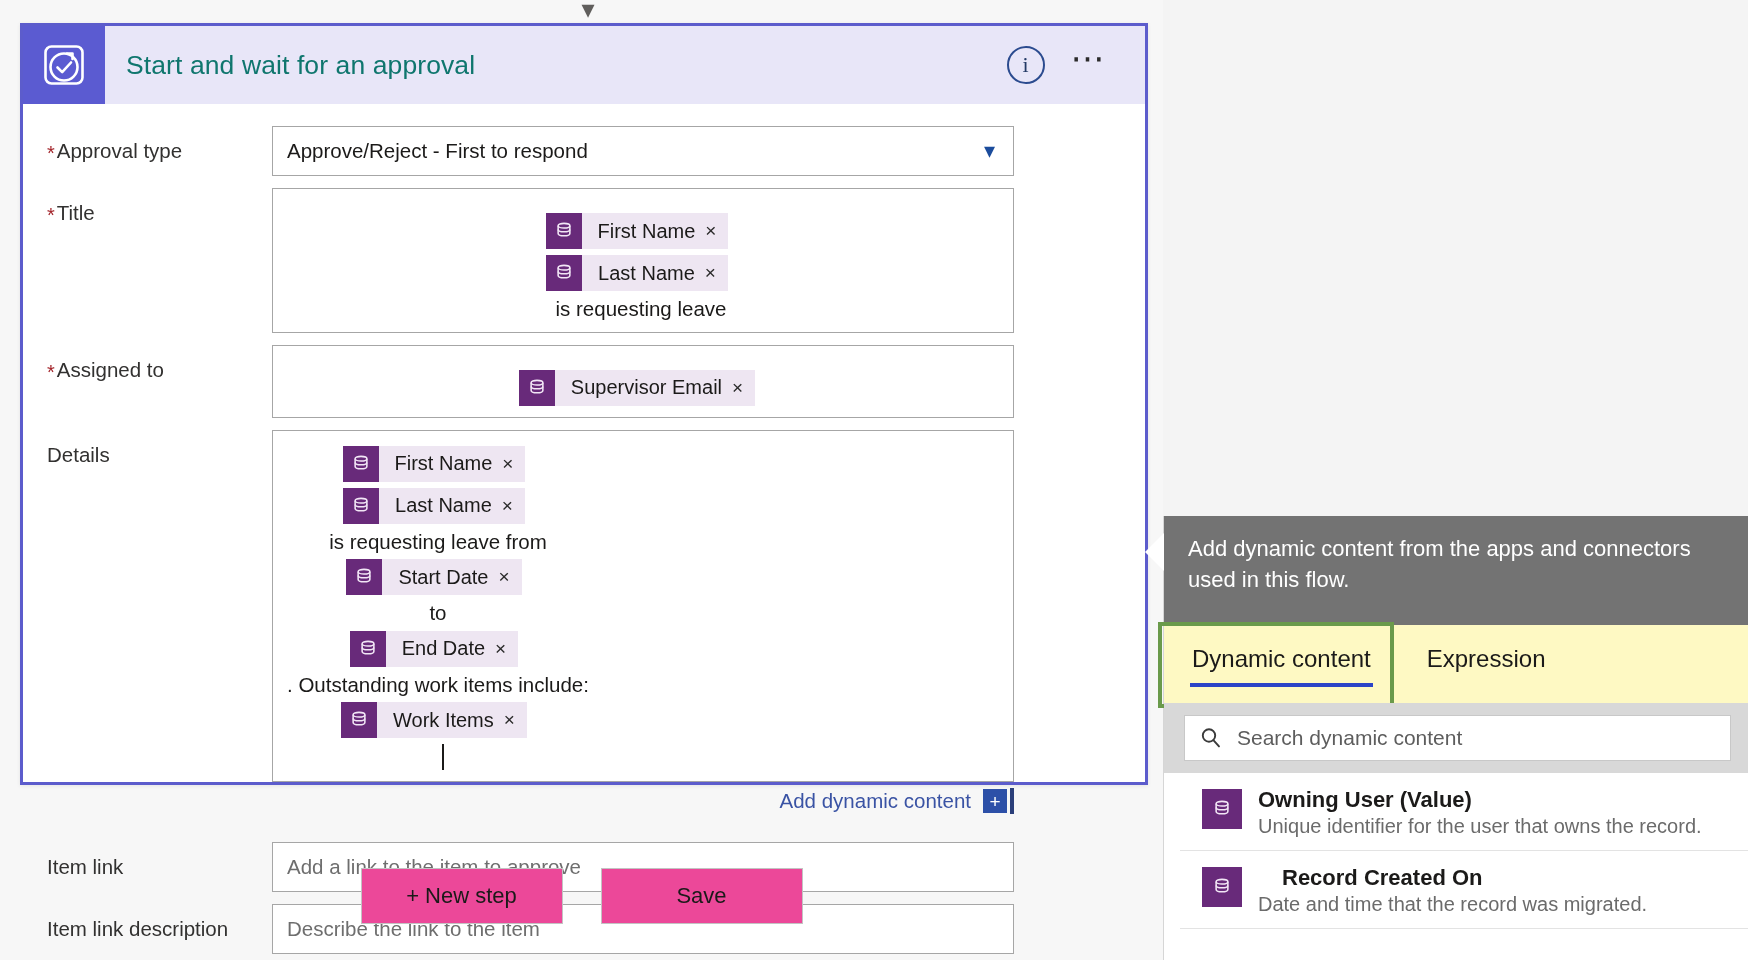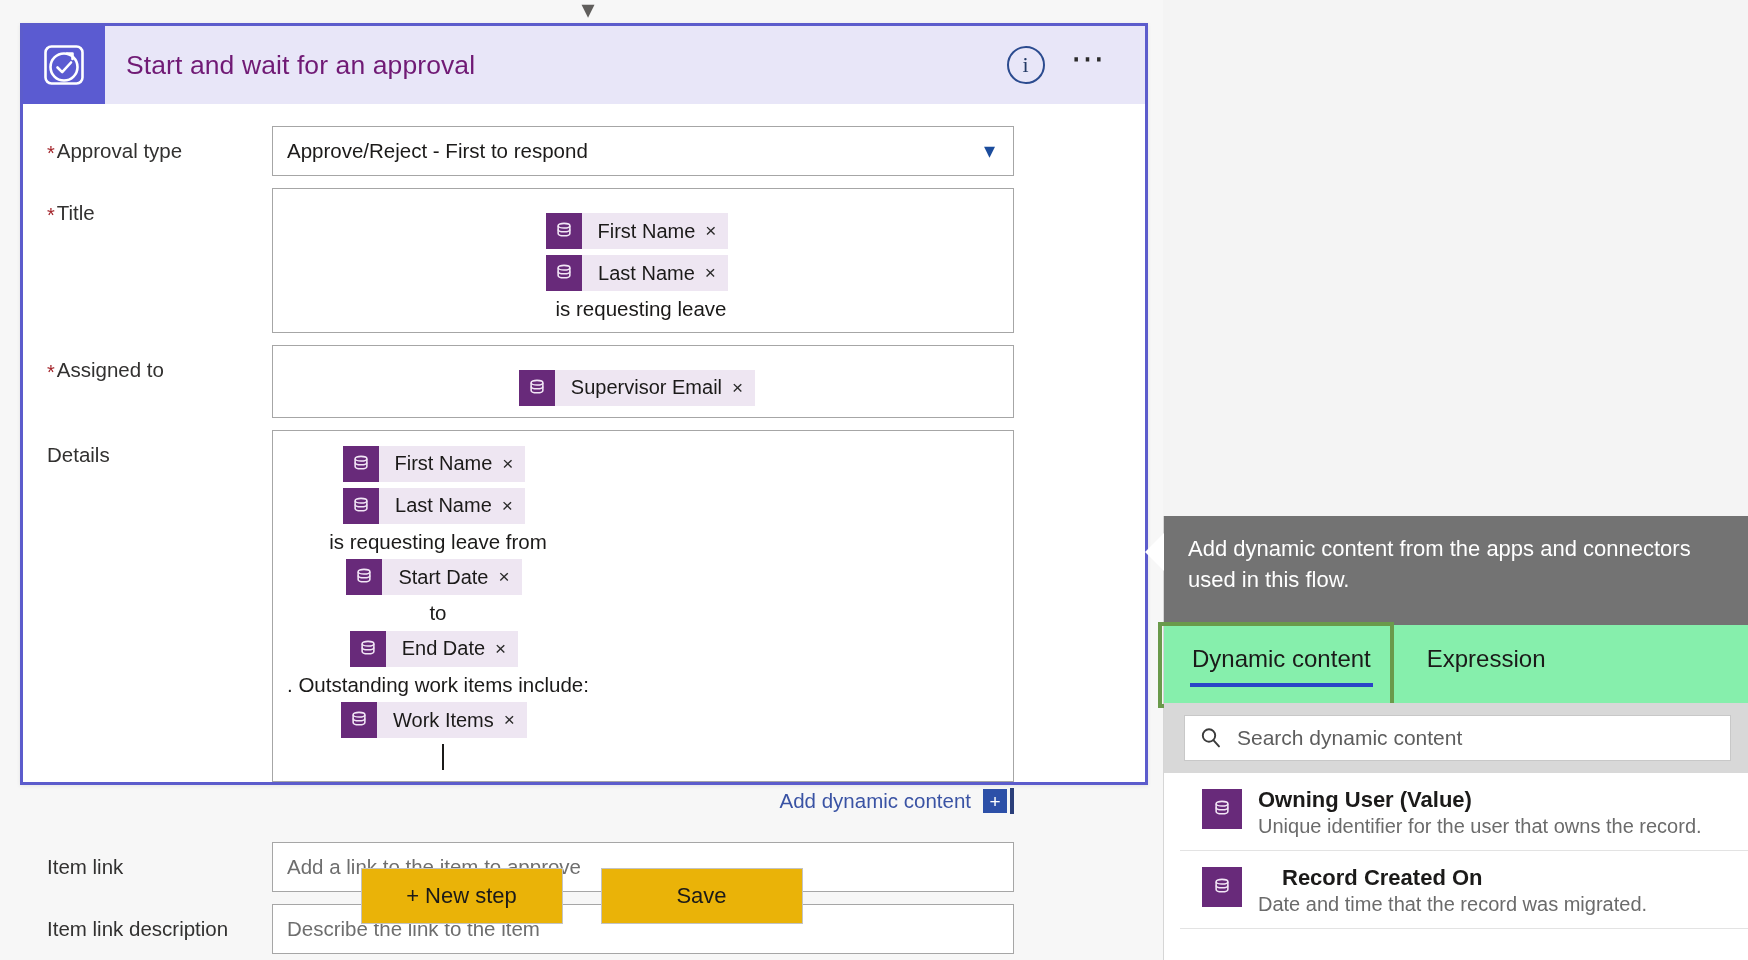--- a/index.html
+++ b/index.html
@@ -75,21 +75,21 @@
     width: 82px; height: 78px;
     background: #5b5bd1;
     display: flex; align-items: center; justify-content: center;
     flex: 0 0 82px;
   }
   .card-header-icon svg { display: block; }
   .card-title {
     flex: 1 1 auto;
     padding-left: 21px;
     font-size: 26.5px;
-    color: #701a75;
+    color: #0f766e;
     letter-spacing: .1px;
   }
   .header-actions {
     display: flex; align-items: center;
     gap: 26px;
     padding-right: 36px;
   }
   .info-btn {
     width: 38px; height: 38px;
     border-radius: 50%;
@@ -264,21 +264,21 @@
     left: 0; top: 868px;
     width: 1163px;
     display: flex;
     justify-content: center;
     gap: 38px;
   }
   .btn {
     min-width: 202px;
     height: 56px;
     border: 1.4px solid #c3c3c3;
-    background: #eab308;
+    background: #ec4899;
     font-size: 22px;
     color: #1b1a19;
     display: flex; align-items: center; justify-content: center;
     cursor: pointer;
   }
 
   
   .flyout {
     position: absolute;
     left: 1163px; top: 516px;
@@ -304,21 +304,21 @@
     width: 0; height: 0;
     border-top: 19px solid transparent;
     border-bottom: 19px solid transparent;
     border-right: 19px solid #ffffff;
   }
   .tabs {
     position: absolute;
     left: 0px; top: 109px;
     width: 585px;
     height: 78px;
-    background: #86efac;
+    background: #fef9c3;
     display: flex;
     align-items: flex-start;
   }
   .tab {
     position: relative;
     padding: 20px 28px 0 28px;
     font-size: 24px;
     color: #1b1a19;
     height: 78px;
     cursor: pointer;

